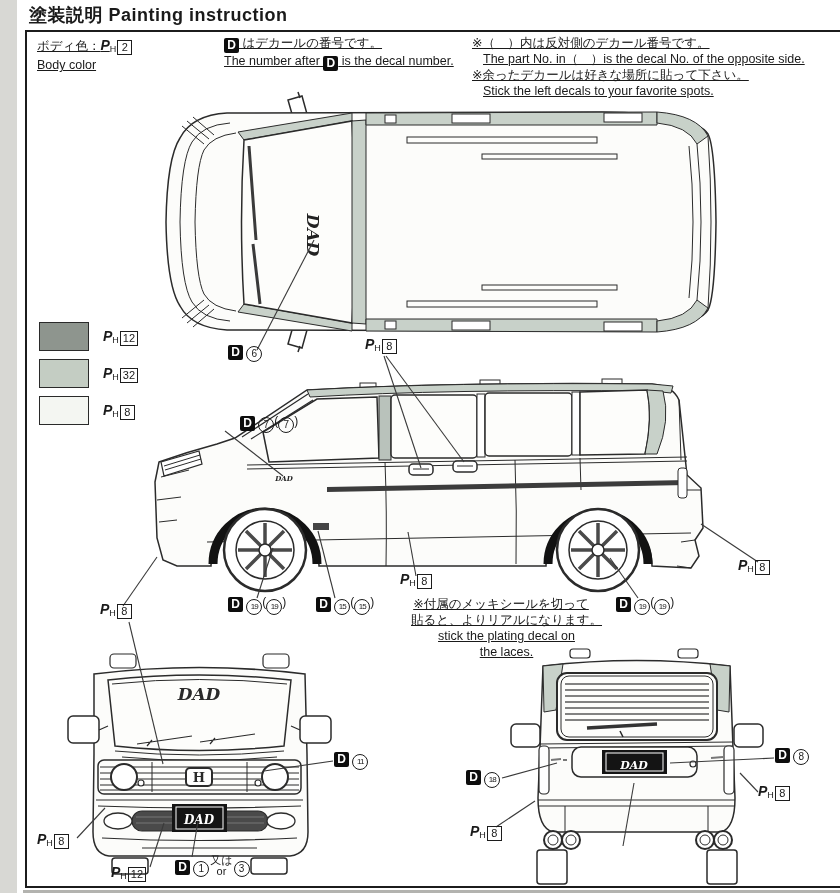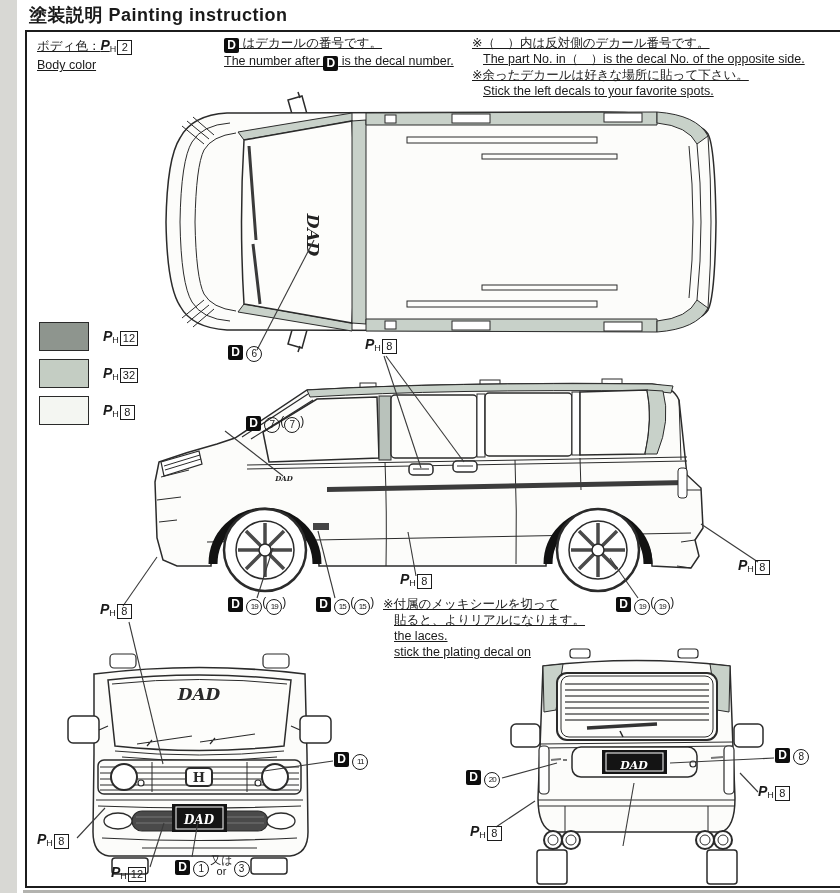--- a/index.html
+++ b/index.html
@@ -338,21 +338,21 @@
 
   <div class="lbl" style="left:211px;top:343px;">
     <span class="dbox">D</span>
     <span class="circ">6</span>
   </div>
 
   <div class="lbl" style="left:348px;top:336px;">
     <span class="ph"><span class="ph-p">P</span><span class="ph-h">H</span><span class="numbox">8</span></span>
   </div>
 
-  <div class="lbl" style="left:188px;top:414px;padding-left:41px;">
+  <div class="lbl" style="left:182px;top:414px;padding-left:41px;">
     <span class="dbox">D</span>
     <span class="circ">7</span><span>(</span><span class="circ">7</span><span>)</span>
   </div>
 
   <div class="lbl" style="left:83px;top:601px;">
     <span class="ph"><span class="ph-p">P</span><span class="ph-h">H</span><span class="numbox">8</span></span>
   </div>
 
   <div class="lbl" style="left:211px;top:595px;">
     <span class="dbox">D</span>
@@ -370,25 +370,25 @@
 
   <div class="lbl" style="left:599px;top:595px;">
     <span class="dbox">D</span>
     <span class="circ c2">19</span><span>(</span><span class="circ c2">19</span><span>)</span>
   </div>
 
   <div class="lbl" style="left:721px;top:557px;">
     <span class="ph"><span class="ph-p">P</span><span class="ph-h">H</span><span class="numbox">8</span></span>
   </div>
 
-  <div class="abs note" style="left:366px;top:596px;z-index:6;">
+  <div class="abs note" style="left:383px;top:596px;z-index:6;text-align:center;">
     <div>※付属のメッキシールを切って</div>
     <div class="indent">貼ると、よりリアルになります。</div>
+    <div class="indent">stick the plating decal on</div>
     <div class="indent">the laces.</div>
-    <div class="indent">stick the plating decal on</div>
   </div>
 
   <div class="lbl" style="left:317px;top:750px;">
     <span class="dbox">D</span>
     <span class="circ c2">11</span>
   </div>
 
   <div class="lbl" style="left:20px;top:831px;">
     <span class="ph"><span class="ph-p">P</span><span class="ph-h">H</span><span class="numbox">8</span></span>
   </div>
@@ -406,21 +406,21 @@
     <span class="dbox">D</span>
     <span class="circ">8</span>
   </div>
 
   <div class="lbl" style="left:741px;top:783px;">
     <span class="ph"><span class="ph-p">P</span><span class="ph-h">H</span><span class="numbox">8</span></span>
   </div>
 
   <div class="lbl" style="left:449px;top:768px;">
     <span class="dbox">D</span>
-    <span class="circ c2">20</span>
+    <span class="circ c2">18</span>
   </div>
 
   <div class="lbl" style="left:453px;top:823px;">
     <span class="ph"><span class="ph-p">P</span><span class="ph-h">H</span><span class="numbox">8</span></span>
   </div>
 
   <div class="lbl" style="left:583px;top:891px;">
     <span class="dbox">D</span>
     <span class="circ">2</span><span class="orstack"><span>又は</span><br><span>or</span></span><span class="circ second">3</span>
   </div>

